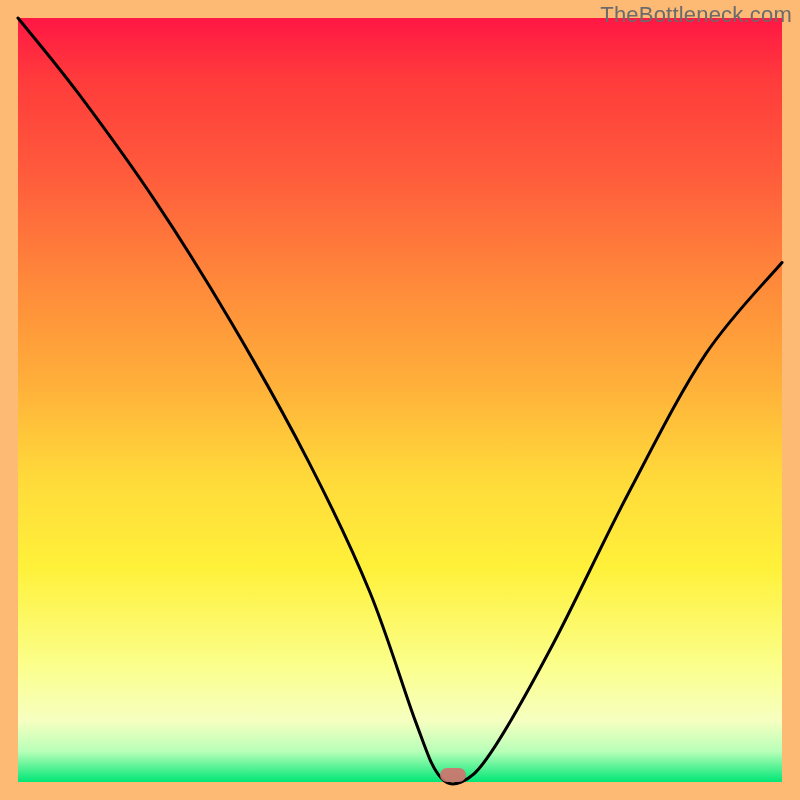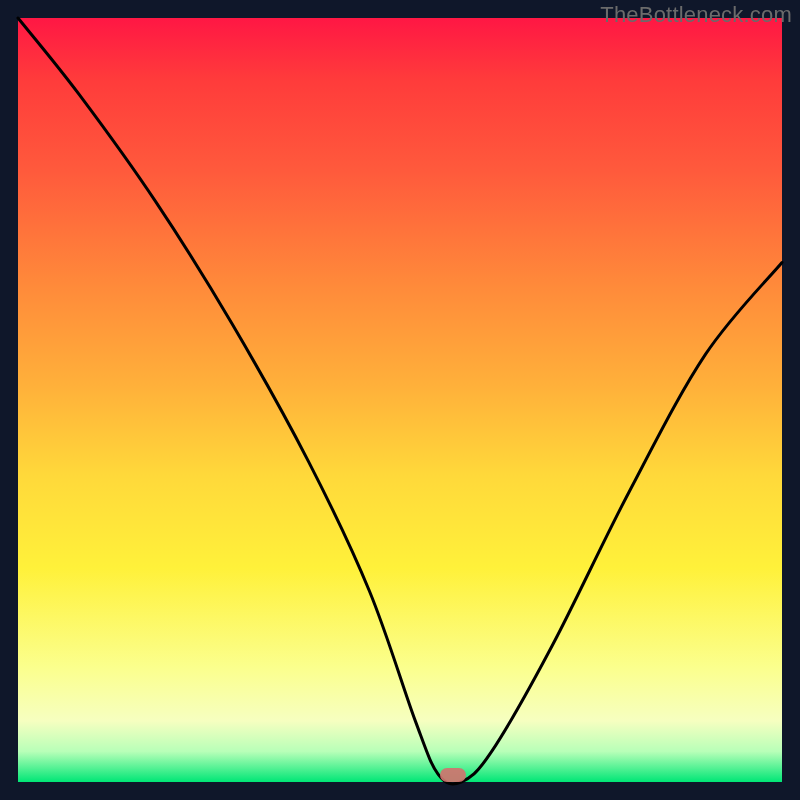--- a/index.html
+++ b/index.html
@@ -8,21 +8,21 @@
     background: #000;
     width: 800px;
     height: 800px;
     overflow: hidden;
     font-family: Arial, Helvetica, sans-serif;
   }
   .frame {
     position: relative;
     width: 800px;
     height: 800px;
-    background: #0f172a;
+    background: #fdba74;
   }
   .plot-area {
     position: absolute;
     left: 18px;
     top: 18px;
     width: 764px;
     height: 764px;
     
     background: linear-gradient(
       to bottom,

